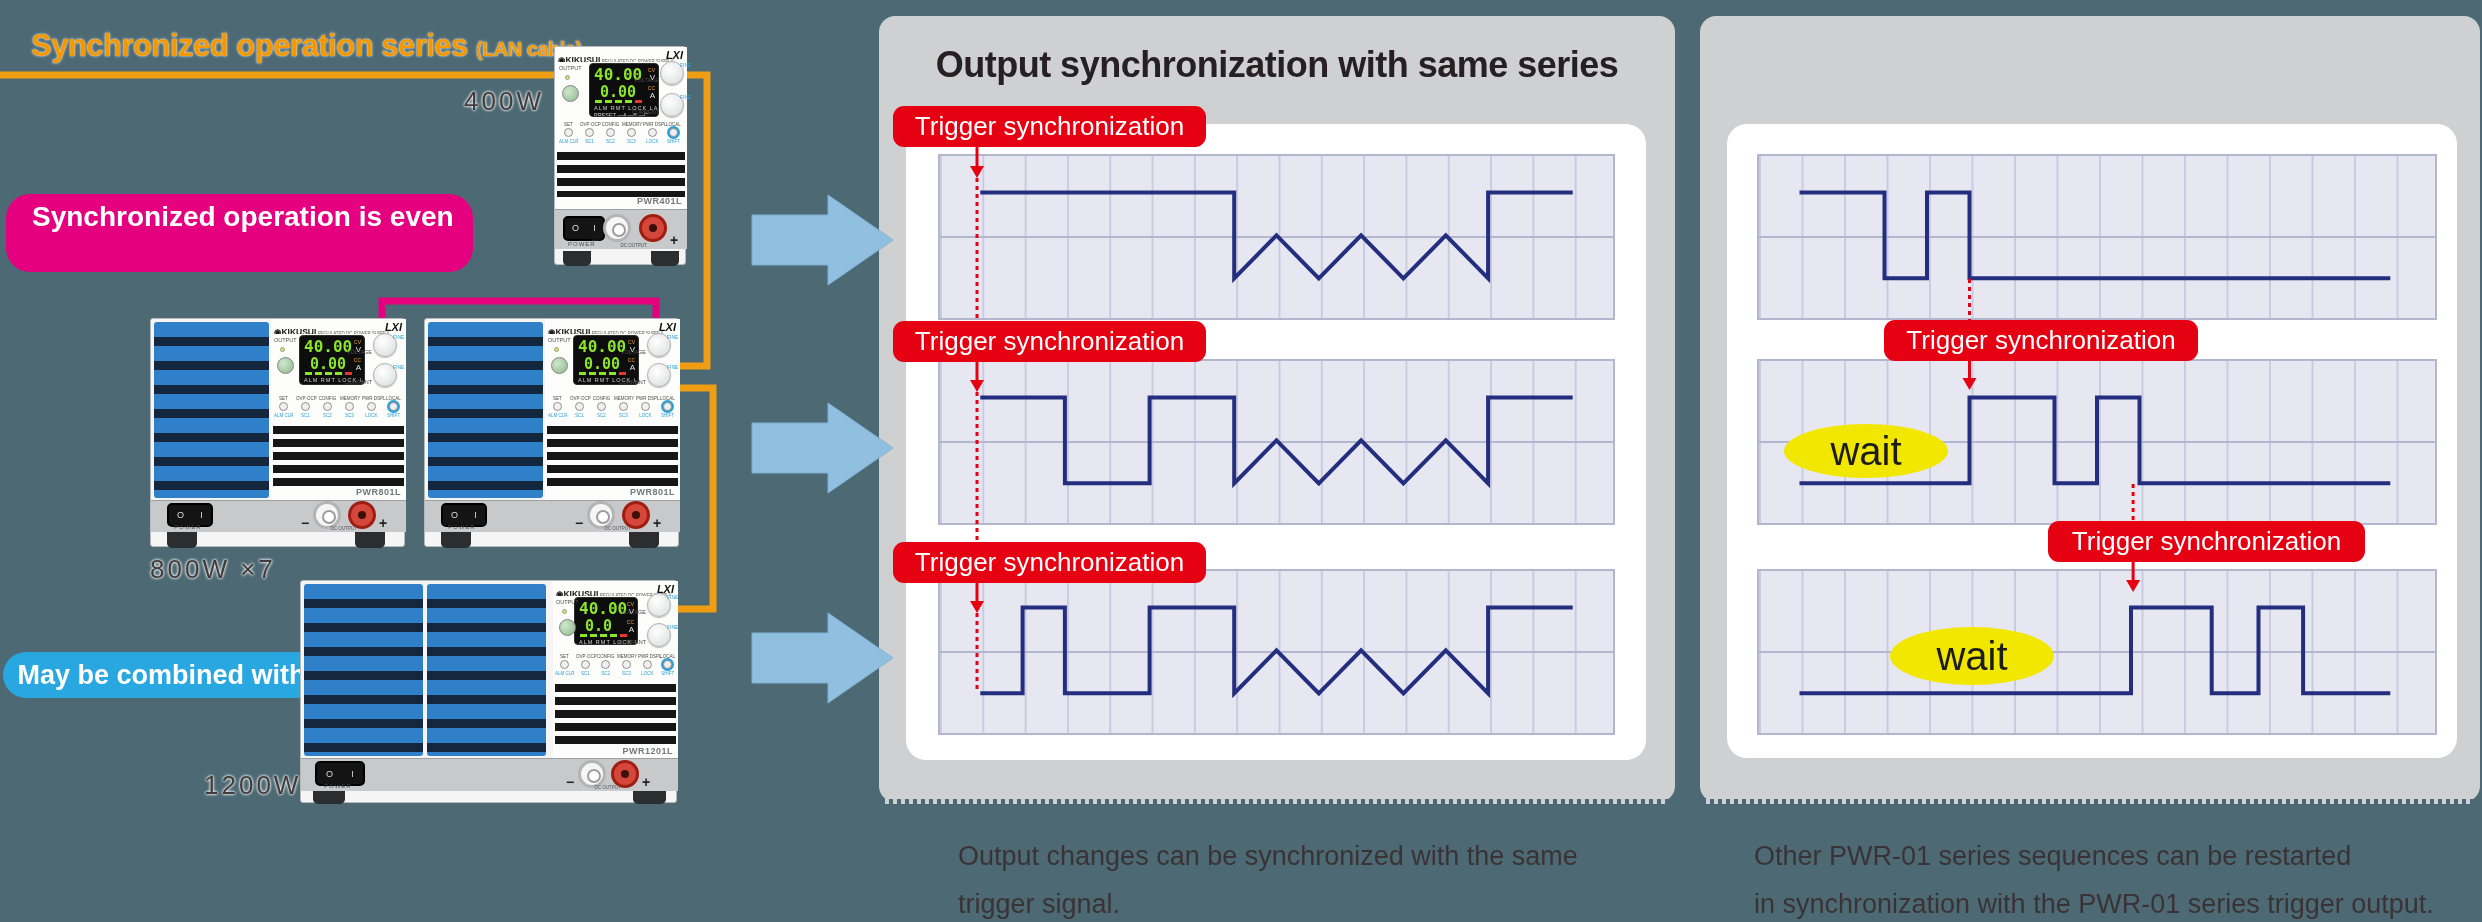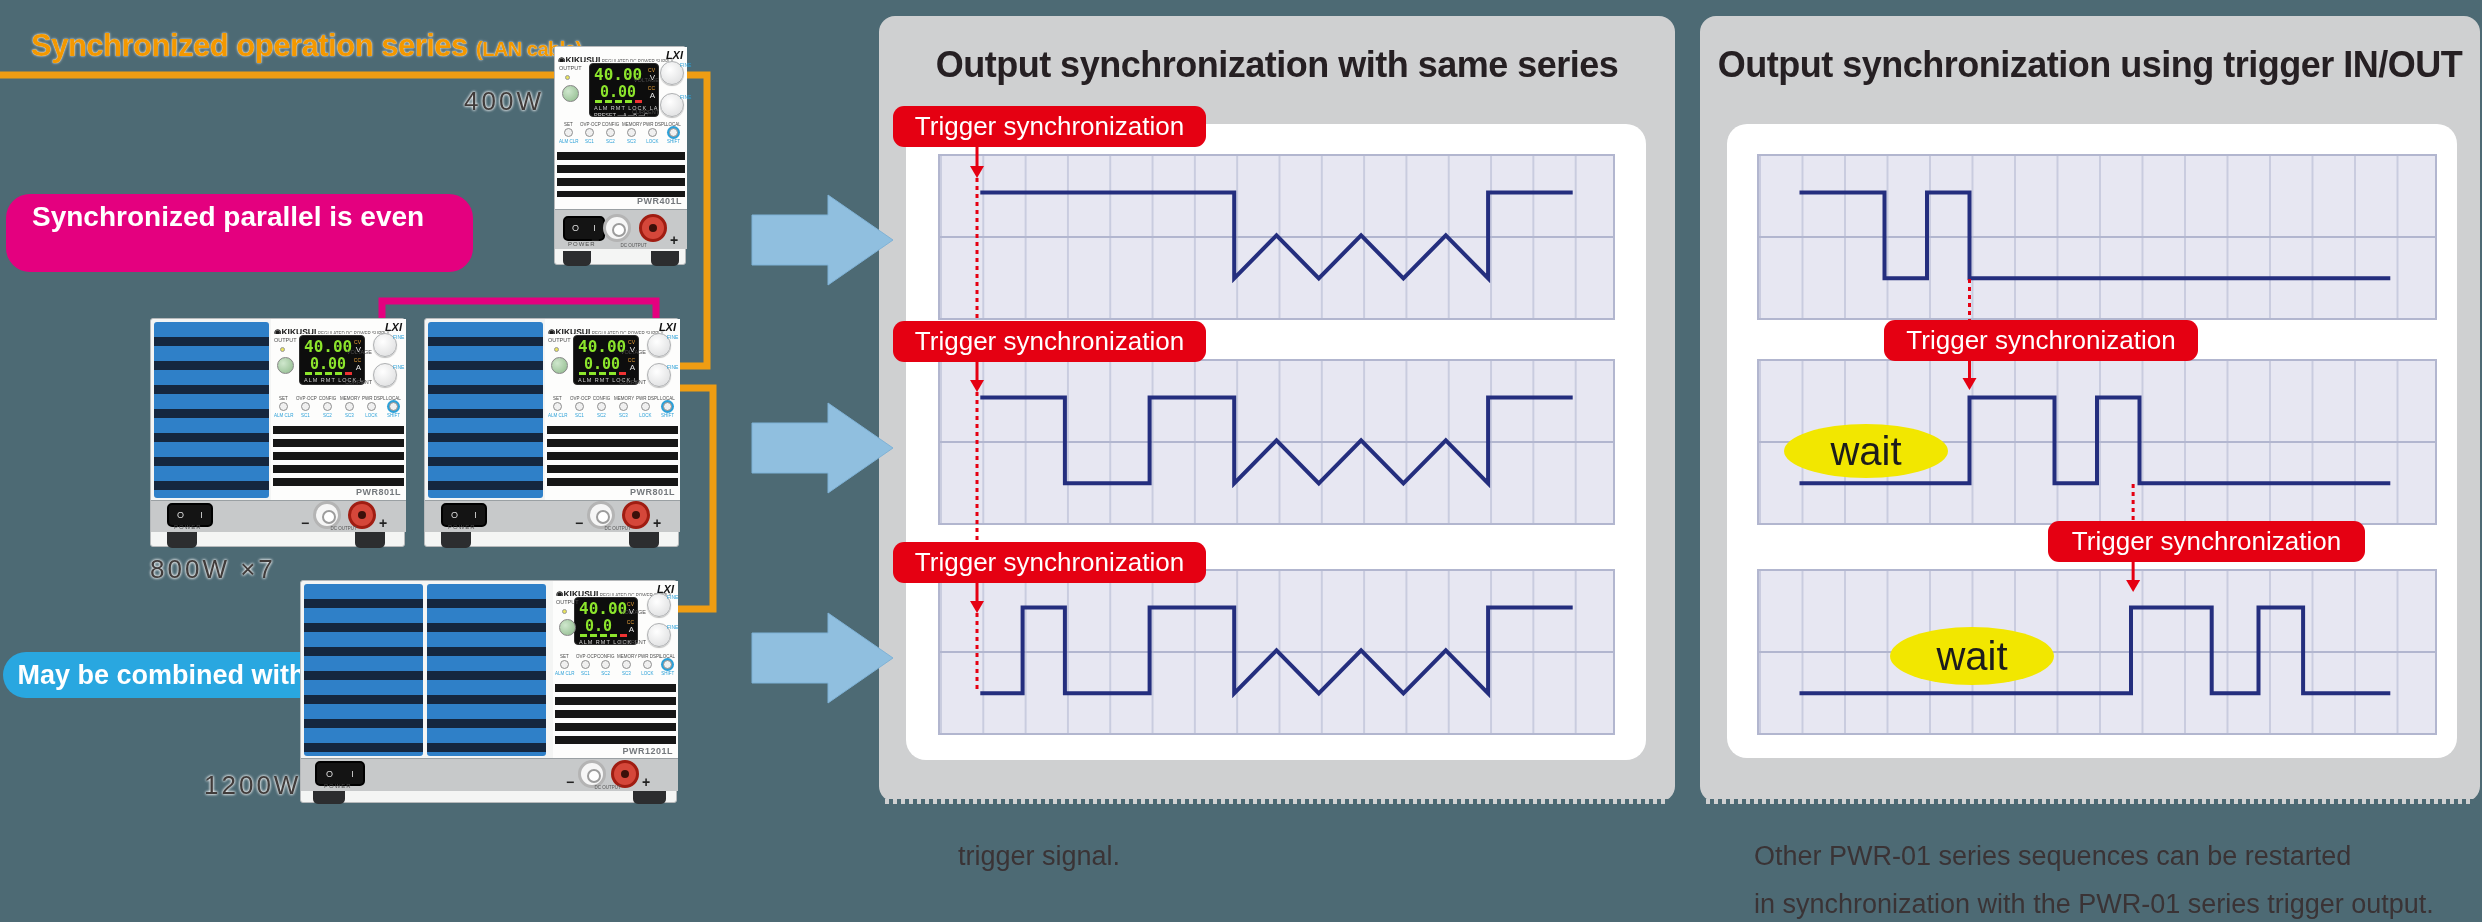--- a/index.html
+++ b/index.html
@@ -129,21 +129,21 @@
       <polygon points="752,633 828,633 828,613 893,658 828,703 828,683 752,683" fill="#90bfdf" stroke="#7fb2d6" stroke-width="1"></polygon>
     </svg>
 
   <div class="abs" id="heading"><span>Synchronized operation series</span> <span class="paren">(LAN cable)</span></div>
 
   <div class="watt" id="watt-400">400W</div>
   <div class="watt" id="watt-800">800W ×7</div>
   <div class="watt" id="watt-1200">1200W</div>
 
   <div class="abs" id="note-pink">
-    <div>Synchronized parallel is even</div>
+    <div>Synchronized operation is even</div>
   </div>
   <div class="abs" id="note-blue">May be combined with other models</div>
 
   <div class="psu" id="psu-0" style="left: 554px; top: 46px; width: 132px; height: 219px;">
       <div class="ppanel" style="left: 0px; width: 132px; height: 162px;">
         <div class="hdr"><div class="brand" style="display: inline;">◉KIKUSUI</div><div class="brandsub" style="display: inline;"> REGULATED DC POWER SUPPLY</div><div class="lxi">LXI</div></div>
         <div class="disp" style="left: 34px; top: 16px; width: 70px; height: 54px;">
           <div class="dv">40.00</div>
           <div class="ucol" style="top: 2px;"><div class="sm">CV</div>V</div>
           <div class="da">0.00</div>
@@ -465,21 +465,20 @@
         <polyline points="40.3,36.5 124.9,36.5 124.9,122.3 209.6,122.3 209.6,36.5 294.2,36.5 294.2,122.3 336.5,79.4 378.8,122.3 421.1,79.4 463.4,122.3 505.8,79.4 548.1,122.3 548.1,36.5 632.7,36.5" fill="none" stroke="#242e7e" stroke-width="4" stroke-linejoin="miter"></polyline>
       </svg>
     </div>
   <div class="chart" id="m-ch3">
       <svg width="673" height="162">
         <polyline points="40.3,122.3 82.6,122.3 82.6,36.5 124.9,36.5 124.9,122.3 209.6,122.3 209.6,36.5 294.2,36.5 294.2,122.3 336.5,79.4 378.8,122.3 421.1,79.4 463.4,122.3 505.8,79.4 548.1,122.3 548.1,36.5 632.7,36.5" fill="none" stroke="#242e7e" stroke-width="4" stroke-linejoin="miter"></polyline>
       </svg>
     </div>
 
   <div class="gpanel" id="gp-right"></div>
-  <div class="panel-title" id="title-right">Output synchronization using trigger IN/OUT</div>
   <div class="wpanel" id="wp-right"></div>
   <div class="chart" id="r-ch1">
       <svg width="676" height="162">
         <polyline points="40.5,36.5 125.5,36.5 125.5,122.3 168.0,122.3 168.0,36.5 210.5,36.5 210.5,122.3 631.3,122.3" fill="none" stroke="#242e7e" stroke-width="4" stroke-linejoin="miter"></polyline>
       </svg>
     </div>
   <div class="chart" id="r-ch2">
       <svg width="676" height="162">
         <polyline points="40.5,122.3 210.5,122.3 210.5,36.5 295.5,36.5 295.5,122.3 338.0,122.3 338.0,36.5 380.5,36.5 380.5,122.3 631.3,122.3" fill="none" stroke="#242e7e" stroke-width="4" stroke-linejoin="miter"></polyline>
       </svg>
@@ -511,20 +510,21 @@
   <div class="badge" id="bm1">Trigger synchronization</div>
   <div class="badge" id="bm2">Trigger synchronization</div>
   <div class="badge" id="bm3">Trigger synchronization</div>
   <div class="badge" id="br1">Trigger synchronization</div>
   <div class="badge" id="br2">Trigger synchronization</div>
 
   <div class="wait" id="wait1">wait</div>
   <div class="wait" id="wait2">wait</div>
 
   <div class="caption" id="cap-mid">
+    <div>Output changes can be synchronized with the same</div>
     <div>trigger signal.</div>
   </div>
   <div class="caption" id="cap-right">
     <div>Other PWR-01 series sequences can be restarted</div>
     <div>in synchronization with the PWR-01 series trigger output.</div>
   </div>
 
 </div>
 
 </body></html>

